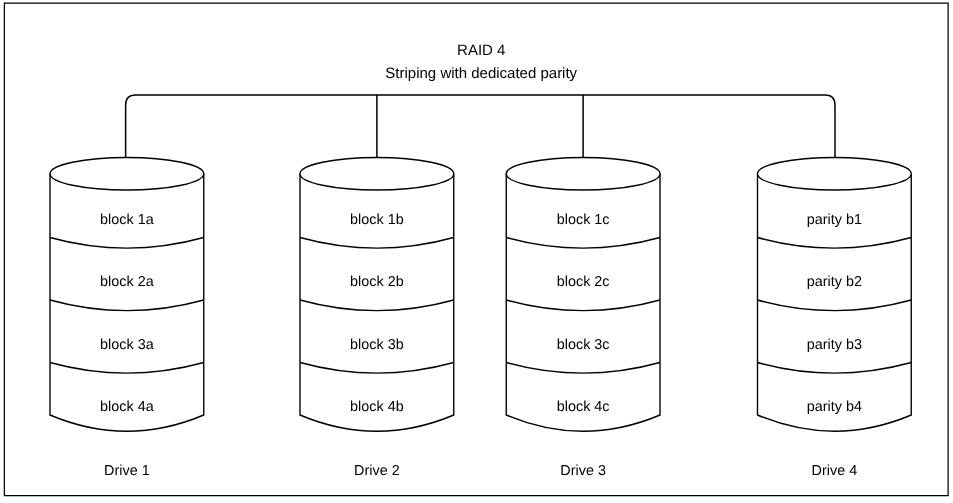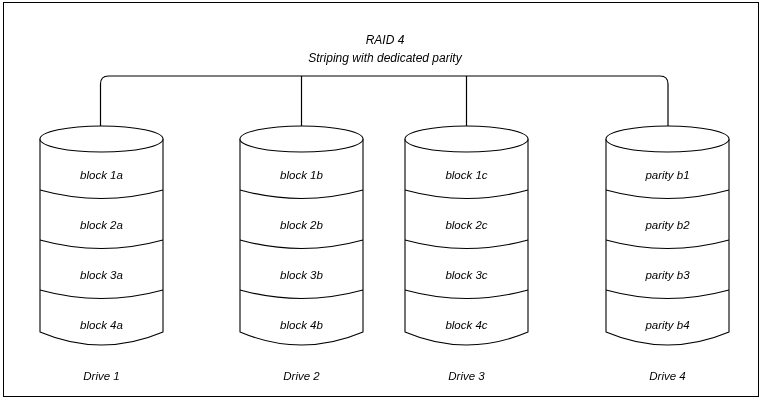--- a/index.html
+++ b/index.html
@@ -9,21 +9,20 @@
   }
   body {
     font-family: "Liberation Sans", sans-serif;
   }
   #canvas {
     position: relative;
     width: 762px;
     height: 402px;
     background: #ffffff;
     overflow: hidden;
-    font-style: italic;
   }
   #diagram-svg {
     position: absolute;
     top: 0;
     left: 0;
     width: 762px;
     height: 402px;
   }
   .frame-rect {
     fill: none;

